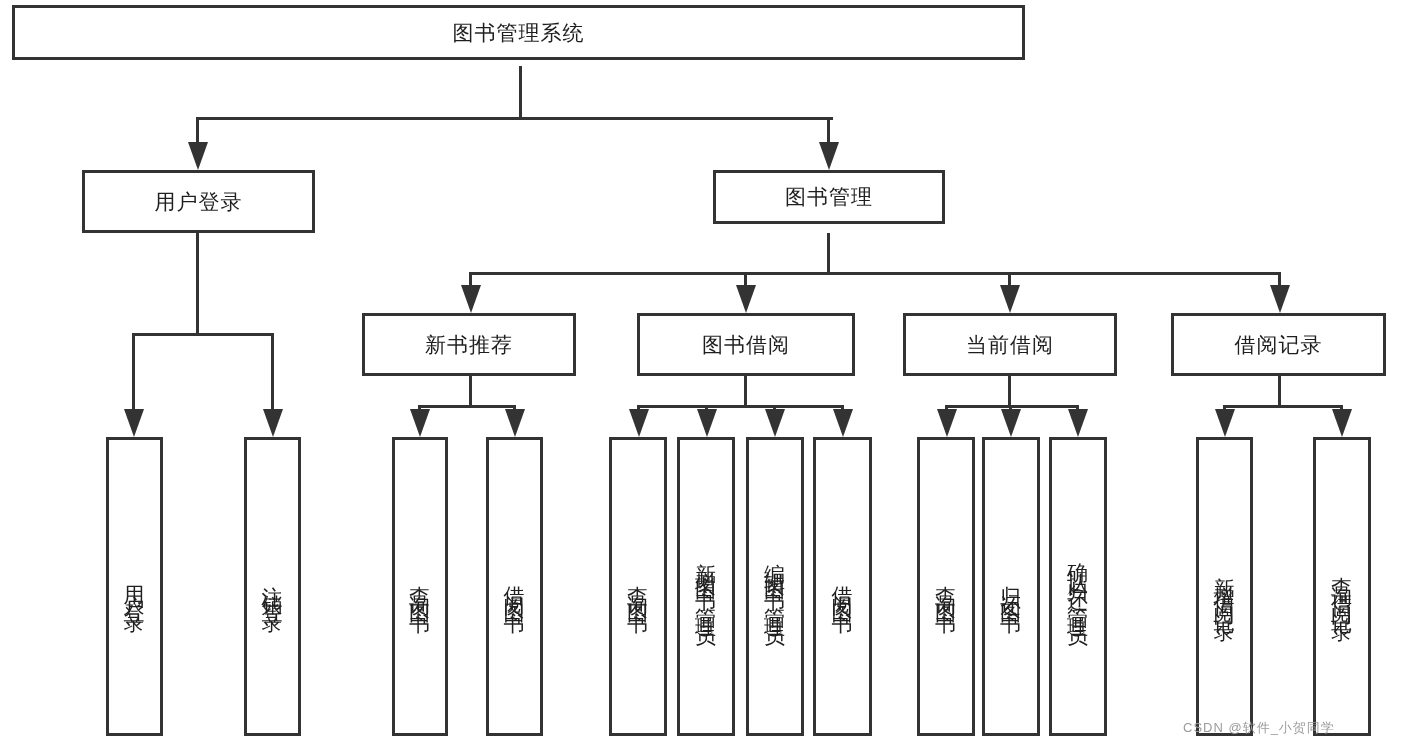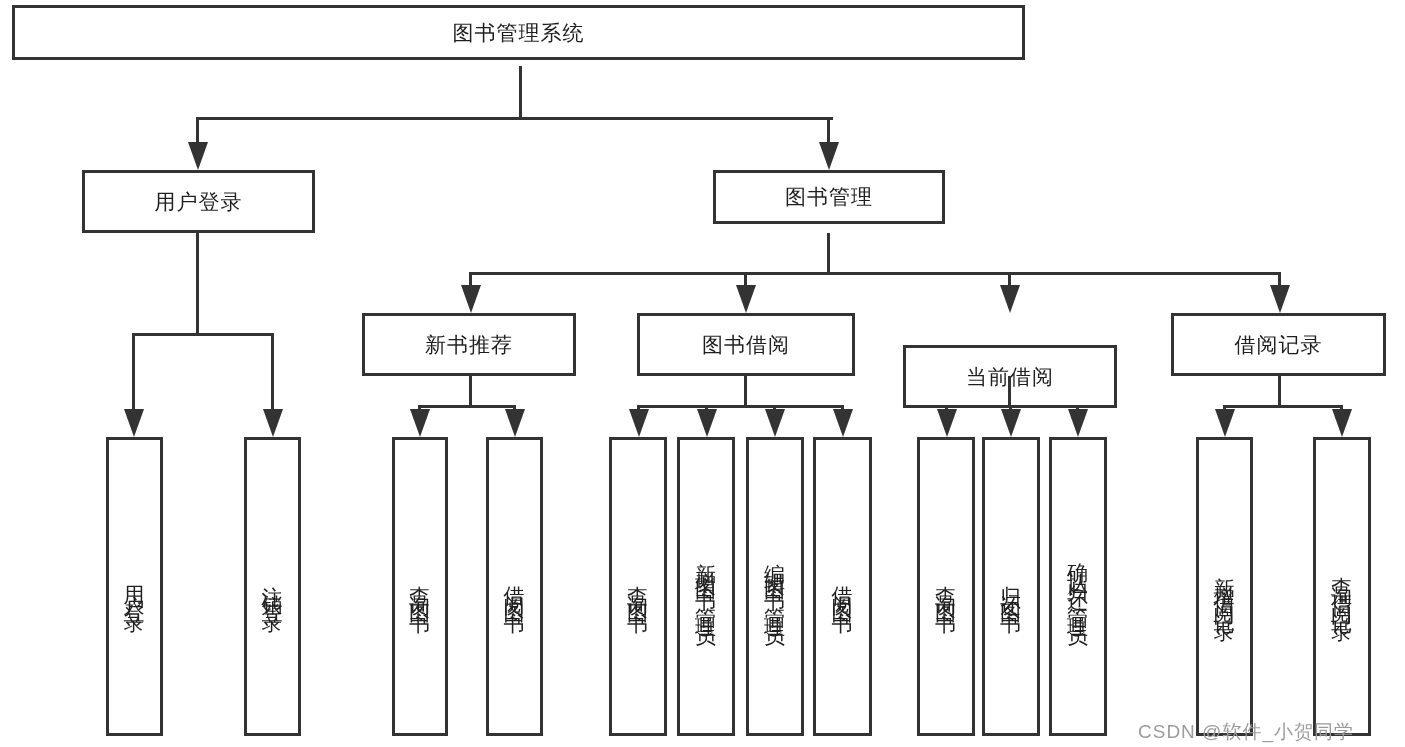--- a/index.html
+++ b/index.html
@@ -40,23 +40,23 @@
   .vl { position: absolute; width: 3px; background: var(--line); }
   .arr {
     position: absolute;
     width: 0; height: 0;
     border-left: 10px solid transparent;
     border-right: 10px solid transparent;
     border-top: 28px solid var(--line);
   }
   .watermark {
     position: absolute;
-    left: 1138px;
+    left: 1183px;
     top: 719px;
-    font-size: 19px;
+    font-size: 13px;
     color: var(--watermark);
     letter-spacing: 1px;
     white-space: nowrap;
     z-index: 5;
     text-align: center;
   }
 </style>
 </head>
 <body>
 
@@ -97,21 +97,21 @@
   <div class="arr" style="left:1000px; top:285px;"></div>
   <div class="vl" style="left:1278px; top:272px; height:16px;"></div>
   <div class="arr" style="left:1270px; top:285px;"></div>
 
   <div class="box box-h" style="left:362px; top:313px; width:214px; height:63px;">
     <span>新书推荐</span>
   </div>
   <div class="box box-h" style="left:637px; top:313px; width:218px; height:63px;">
     <span>图书借阅</span>
   </div>
-  <div class="box box-h" style="left:903px; top:313px; width:214px; height:63px;margin-top:32px;">
+  <div class="box box-h" style="left:903px; top:313px; width:214px; height:63px;">
     <span>当前借阅</span>
   </div>
   <div class="box box-h" style="left:1171px; top:313px; width:215px; height:63px;">
     <span>借阅记录</span>
   </div>
 
   <div class="vl" style="left:469px; top:376px; height:31px;"></div>
   <div class="hl" style="left:418px; top:405px; width:98px;"></div>
   <div class="vl" style="left:418px; top:405px; height:8px;"></div>
   <div class="arr" style="left:410px; top:409px;"></div>

